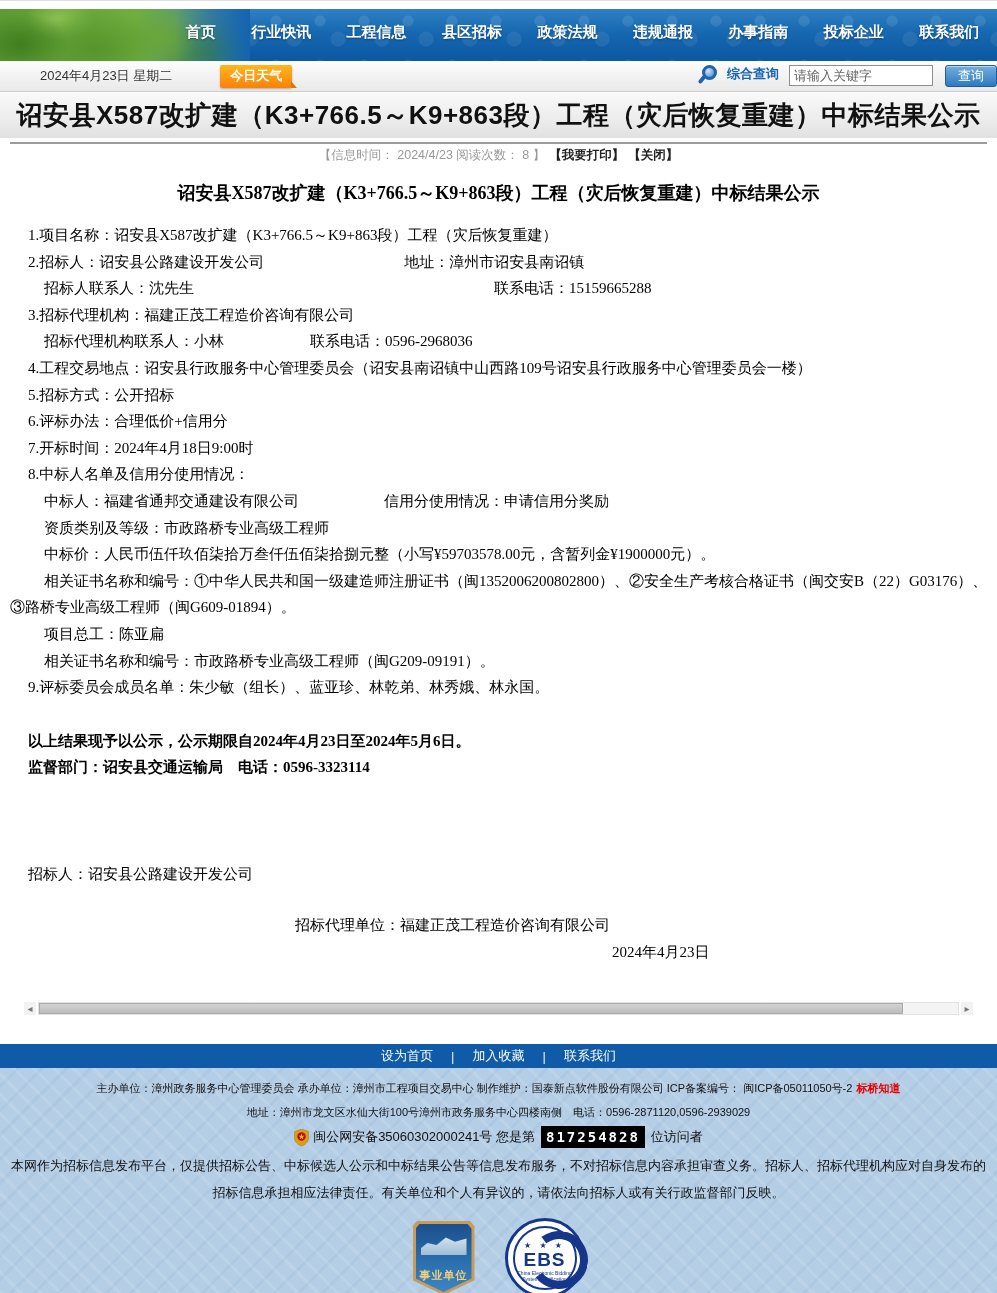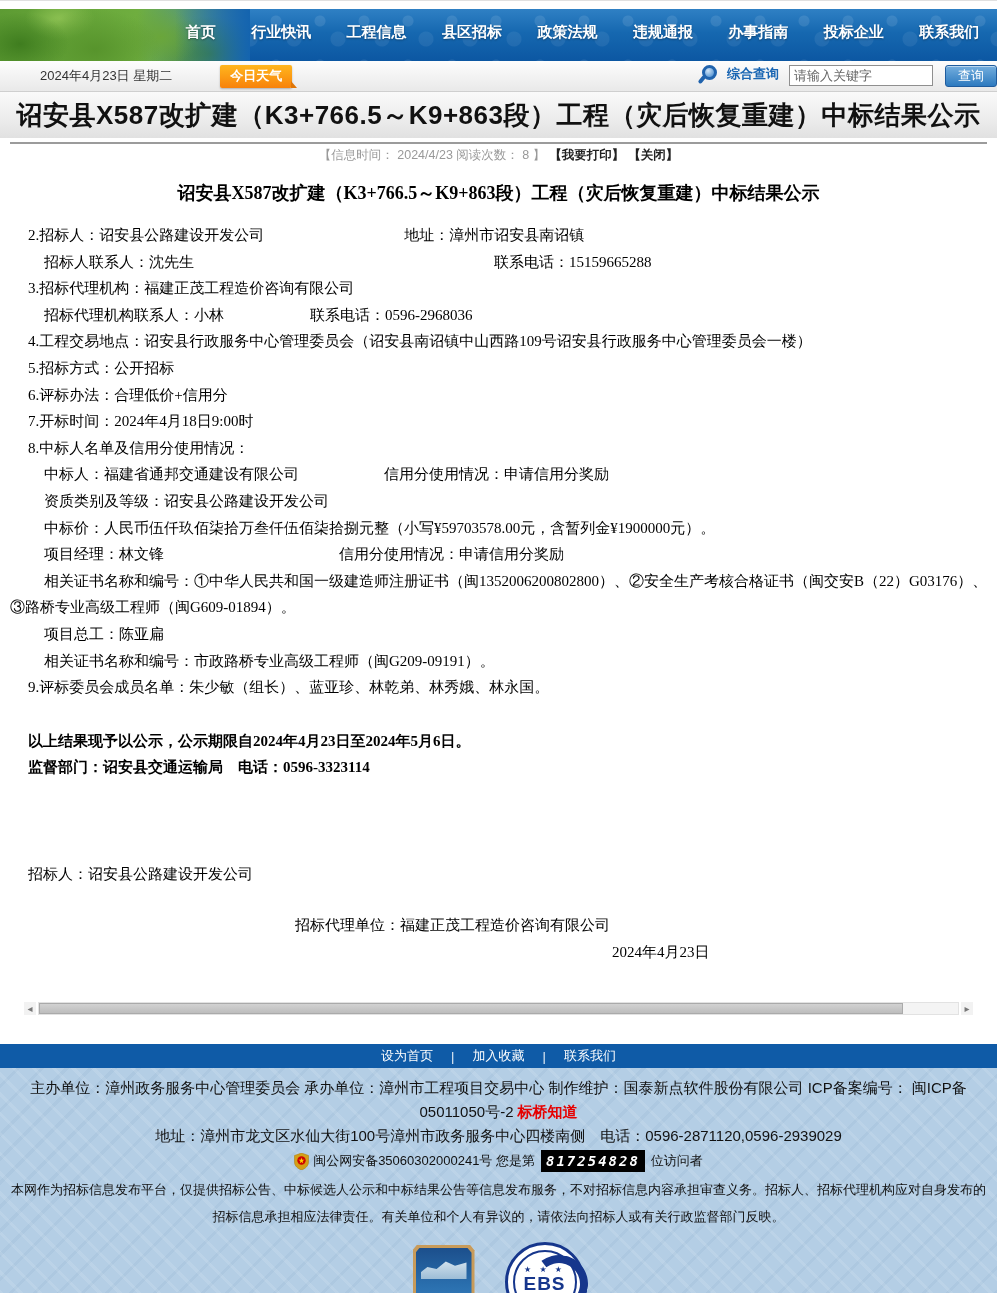--- a/index.html
+++ b/index.html
@@ -70,26 +70,26 @@
   .hs-thumb { position:absolute; left:0; top:0; height:11px; width:94%; background:linear-gradient(180deg,#d2d2d2,#bdbdbd); border:1px solid #aaa; cursor:pointer; }
   .post-scroll-gap { height:28px; background:#fff; }
 
   
   .footer-bar { height:24px; background:#0f5ba7; color:#fff; display:flex; align-items:center; justify-content:center; font-size:13px;gap:12px; }
   .footer-bar .flink { cursor:pointer; padding:0 6px; }
   .footer-bar .fsep { opacity:0.9; }
   .footer-body { height:226px; background:#b4cee5; position:relative; overflow:hidden;
     background-image:repeating-linear-gradient(45deg, rgba(255,255,255,0.10) 0 3px, transparent 3px 14px),
                      repeating-linear-gradient(-45deg, rgba(90,130,170,0.08) 0 3px, transparent 3px 17px); }
-  .fline { text-align:center; font-size:15px; color:#111; line-height:24px; }
+  .fline { text-align:center; font-size:11px; color:#111; line-height:24px; }
   .fline1 { padding-top:8px; }
   .red-link { color:#e60000; font-weight:bold; cursor:pointer; margin-left:4px; }
   .beian-row { display:flex; align-items:center; justify-content:center; font-size:13px; color:#111; line-height:22px; margin-top:2px; }
   .police-icon { width:15px; height:17px; margin-right:4px; }
-  .counter { background:#000; color:#fff; font-family:"DejaVu Sans Mono","Liberation Mono",monospace; font-weight:bold; font-style:italic; font-size:14px; letter-spacing:2px; padding:0 5px; margin:0 6px; }
+  .counter { background:#000; color:#fff; font-family:"DejaVu Sans Mono","Liberation Mono",monospace; font-weight:bold; font-size:14px; letter-spacing:2px; padding:0 5px; margin:0 6px; }
   .disclaimer { width:985px; margin:4px auto 0; text-align:center; font-size:13px; color:#111; line-height:27px; }
   .badges { display:flex; align-items:center; justify-content:center; gap:30px; margin-top:12px; }
   .shield-badge { width:62px; height:74px; background:#c89b5a; clip-path:polygon(50% 100%, 0 80%, 0 7%, 7% 0, 93% 0, 100% 7%, 100% 80%); position:relative; display:flex; align-items:flex-end; justify-content:center; cursor:pointer; }
   .shield-inner { position:absolute; inset:3px; clip-path:polygon(50% 100%, 0 80%, 0 7%, 7% 0, 93% 0, 100% 7%, 100% 80%); background:linear-gradient(180deg,#1c4f8c 0%,#2a6fae 55%,#3c85c4 100%); }
   .shield-wall { position:absolute; left:8px; right:8px; top:12px; height:22px; background:linear-gradient(180deg,#dfeaf2,#9dbdd6); clip-path:polygon(0 70%, 15% 45%, 35% 55%, 55% 20%, 75% 40%, 100% 25%, 100% 100%, 0 100%); }
   .shield-label { position:relative; color:#f3d07a; font-size:11px; font-weight:bold; margin-bottom:12px; letter-spacing:1px; }
   .ebs-badge { width:80px; height:80px; border-radius:50%; background:#fff; border:3px solid #16368c; position:relative; display:flex; flex-direction:column; align-items:center; justify-content:center; cursor:pointer; }
   .ebs-ring { position:absolute; inset:5px; border:2px solid #16368c; border-radius:50%; }
   .ebs-stars { color:#16368c; font-size:8px; letter-spacing:3px; line-height:9px; margin-top:6px; }
   .ebs-text { color:#16368c; font-size:19px; font-weight:bold; line-height:20px; letter-spacing:1px; }
@@ -135,43 +135,41 @@
 
 <div class="info-line">
   <span class="info-meta">【信息时间： 2024/4/23  阅读次数： 8 】</span>
   <span class="info-link">【我要打印】</span>
   <span class="info-link">【关闭】</span>
 </div>
 
 <div class="doc">
   <div class="doc-heading">诏安县X587改扩建（K3+766.5～K9+863段）工程（灾后恢复重建）中标结果公示</div>
   <div class="doc-body">
+    <div class="dline">1.项目名称：诏安县X587改扩建（K3+766.5～K9+863段）工程（灾后恢复重建）</div>
     <div class="dline">
       <span>2.招标人：诏安县公路建设开发公司</span><span class="g140">地址：漳州市诏安县南诏镇</span>
     </div>
     <div class="dline ind">
       <span>招标人联系人：沈先生</span><span class="g300">联系电话：15159665288</span>
     </div>
     <div class="dline">3.招标代理机构：福建正茂工程造价咨询有限公司</div>
     <div class="dline ind">
       <span>招标代理机构联系人：小林</span><span class="g115">联系电话：0596-2968036</span>
     </div>
     <div class="dline">4.工程交易地点：诏安县行政服务中心管理委员会（诏安县南诏镇中山西路109号诏安县行政服务中心管理委员会一楼）</div>
     <div class="dline">5.招标方式：公开招标</div>
     <div class="dline">6.评标办法：合理低价+信用分</div>
     <div class="dline">7.开标时间：2024年4月18日9:00时</div>
     <div class="dline">8.中标人名单及信用分使用情况：</div>
     <div class="dline ind">
       <span>中标人：福建省通邦交通建设有限公司</span><span class="g85">信用分使用情况：申请信用分奖励</span>
     </div>
-    <div class="dline ind">资质类别及等级：诏安县公路建设开发公司</div>
+    <div class="dline ind">资质类别及等级：市政路桥专业高级工程师</div>
     <div class="dline ind">中标价：人民币伍仟玖佰柒拾万叁仟伍佰柒拾捌元整（小写¥59703578.00元，含暂列金¥1900000元）。</div>
-    <div class="dline ind">
-      <span>项目经理：林文锋</span><span class="g175">信用分使用情况：申请信用分奖励</span>
-    </div>
     <div class="dline wrap2">相关证书名称和编号：①中华人民共和国一级建造师注册证书（闽1352006200802800）、②安全生产考核合格证书（闽交安B（22）G03176）、③路桥专业高级工程师（闽G609-01894）。</div>
     <div class="dline ind">项目总工：陈亚扁</div>
     <div class="dline ind">相关证书名称和编号：市政路桥专业高级工程师（闽G209-09191）。</div>
     <div class="dline">9.评标委员会成员名单：朱少敏（组长）、蓝亚珍、林乾弟、林秀娥、林永国。</div>
     <div class="sp27"></div>
     <div class="dline bold">以上结果现予以公示，公示期限自2024年4月23日至2024年5月6日。</div>
     <div class="dline bold">监督部门：诏安县交通运输局　电话：0596-3323114</div>
     <div class="sp80"></div>
     <div class="dline">招标人：诏安县公路建设开发公司</div>
     <div class="sp25"></div>

